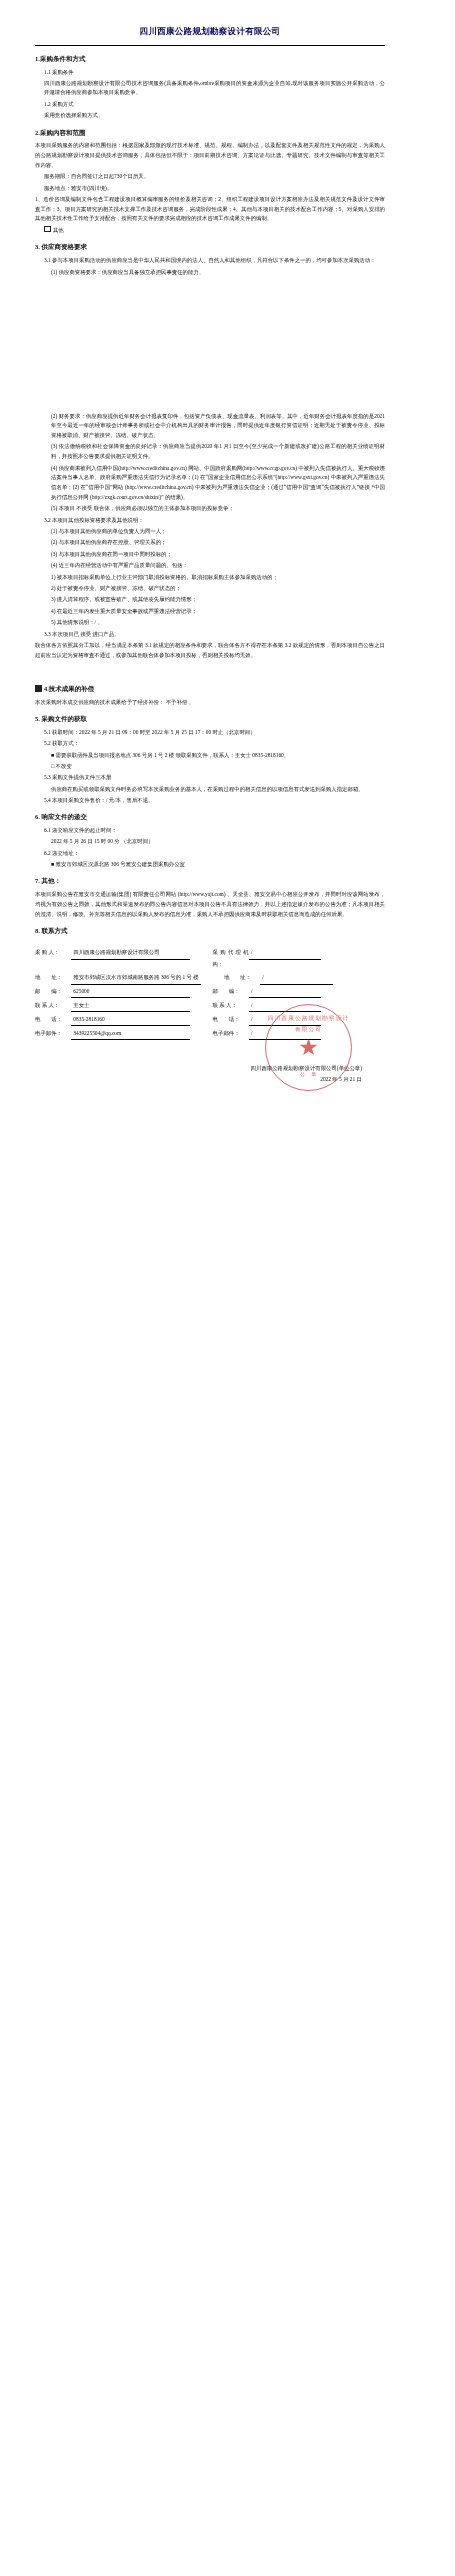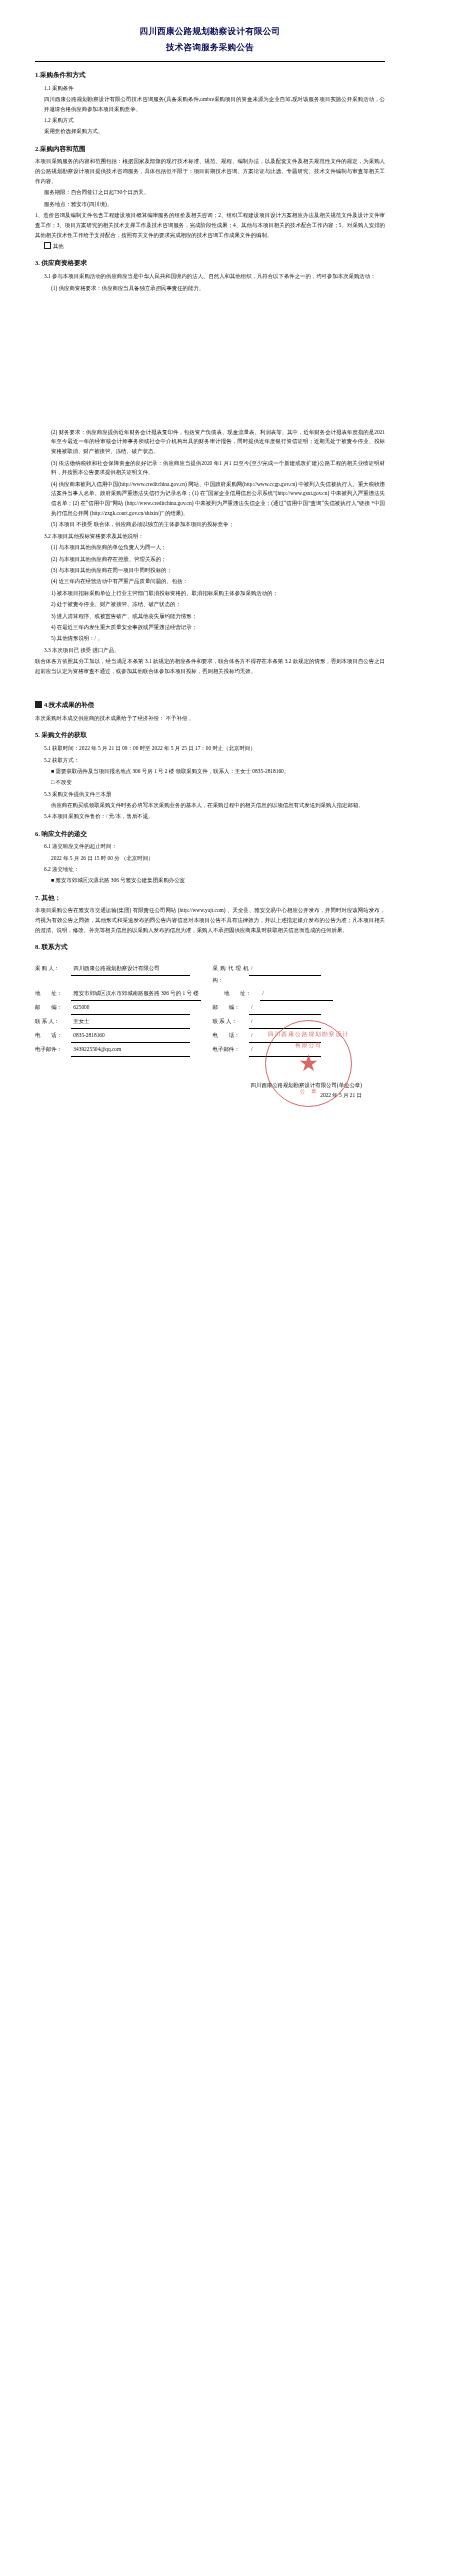--- a/index.html
+++ b/index.html
@@ -129,21 +129,20 @@
     letter-spacing:0.6px;
   }
 </style>
 </head>
 <body>
 
 <div class="page">
 
   <div class="doc-title">
     <div>四川西康公路规划勘察设计有限公司</div>
-    <div class="line2">技术咨询服务采购公告</div>
   </div>
 
   <hr class="rule">
 
   <h2 class="sec">1.采购条件和方式</h2>
   <div class="sub">1.1 采购条件</div>
   <p class="ind">四川西康公路规划勘察设计有限公司技术咨询服务(具备采购条件,ombre采购项目的资金来源为企业自筹,现对该服务项目实施公开采购活动，公开邀请合格供应商参加本项目采购竞争。</p>
   <div class="sub">1.2 采购方式</div>
   <p class="ind">采用竞价选择采购方式。</p>
 

